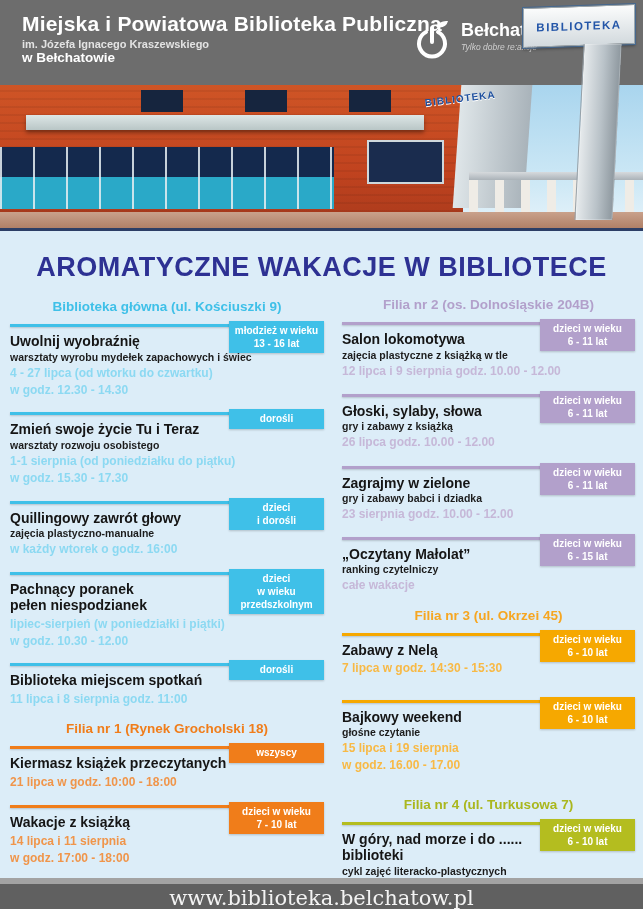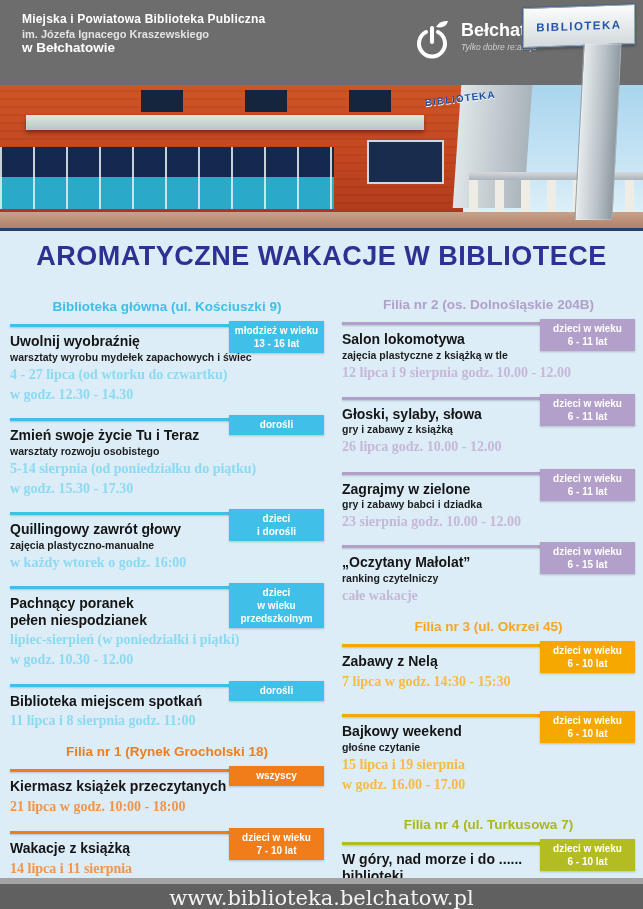--- a/index.html
+++ b/index.html
@@ -3,21 +3,21 @@
 <meta charset="utf-8">
 <style>
   * { margin:0; padding:0; box-sizing:border-box; }
   body {
     width:643px; height:909px; position:relative; overflow:hidden;
     font-family:"Liberation Sans", sans-serif; background:#dcedf8;
   }
 
   
   .header { height:85px; background:#6d6d6d; position:relative; padding:12px 0 0 22px; }
-  .h-title { color:#fff; font-weight:bold; font-size:12px; letter-spacing:.2px; }
+  .h-title { color:#fff; font-weight:bold; font-size:21px; letter-spacing:.2px; }
   .h-sub   { color:#e3e3e3; font-weight:bold; font-size:11px; margin-top:2px; }
   .h-city  { color:#fff; font-weight:bold; font-size:13.5px; margin-top:0; }
 
   .logo { position:absolute; left:412px; top:20px; display:flex; align-items:flex-start; }
   .logo-txt { margin-left:9px; }
   .logo-name { color:#fff; font-weight:bold; font-size:18px; }
   .logo-tag  { color:#cfcfcf; font-style:italic; font-size:8.5px; margin-top:1px; }
 
   
   .totem { position:absolute; top:6px; right:4px; width:118px; z-index:6; }
@@ -80,42 +80,42 @@
   .ph-colonnade { position:absolute; right:0; bottom:16px; width:27%; height:40px; }
   .ph-beam { height:8px; background:linear-gradient(180deg,#d6dadd,#aab2b8); }
   .ph-pillars { height:32px;
     background:repeating-linear-gradient(90deg,#efece6 0 9px, rgba(0,0,0,0) 9px 26px); }
   .ph-ground { position:absolute; bottom:0; width:100%; height:16px;
     background:linear-gradient(180deg,#c9a18b,#b08067); }
 
   
   .poster { position:relative; height:647px; background:#dcedf8;
     border-top:3px solid #2c3e66; }
-  .poster-title { text-align:center; padding-top:10px; color:#2d3193;
+  .poster-title { text-align:center; padding-top:21px; color:#2d3193;
     font-size:27px; font-weight:bold; letter-spacing:.5px; }
 
   .col { position:absolute; }
   .col-left  { left:10px;  top:68px; width:314px; }
   .col-right { left:342px; top:66px; width:293px; }
 
   .sec-h { text-align:center; font-weight:bold; font-size:13.5px; margin-bottom:10px; }
 
   .item { position:relative; padding-top:9px; margin-bottom:13px; }
   .rule { position:absolute; top:0; left:0; right:92px; height:3px;
     box-shadow:0 1px 2px rgba(0,0,0,.18); }
   .badge { position:absolute; top:-3px; right:0; width:95px; min-height:20px;
     color:#fff; font-weight:bold; font-size:10px; line-height:1.3;
     text-align:center; white-space:pre-line; padding:3px 2px;
     box-shadow:0 1px 2px rgba(0,0,0,.2); }
   .item-title { font-size:14px; font-weight:bold; color:#151515;
     line-height:1.18; white-space:pre; }
   .item-sub { font-size:10.5px; font-weight:bold; color:#1c1c1c;
     margin-top:1px; white-space:pre; }
-  .item-dates { font-size:14px; font-weight:bold; line-height:1.45;
-    margin-top:2px; white-space:pre;font-family:Liberation Serif, serif; }
+  .item-dates { font-size:12px; font-weight:bold; line-height:1.45;
+    margin-top:2px; white-space:pre; }
 
   
   .cyan   .rule, .cyan   .badge { background:#3fc0e8; }
   .orange .rule, .orange .badge { background:#f07d1a; }
   .purple .rule, .purple .badge { background:#b2a0cb; }
   .amber  .rule, .amber  .badge { background:#f6a800; }
   .olive  .rule, .olive  .badge { background:#b4bd1f; }
   .sec-h.cyan   { color:#3fc0e8; }
   .sec-h.orange { color:#f07d1a; }
   .sec-h.purple { color:#b2a0cb; }
@@ -196,21 +196,21 @@
       <div class="item-sub">warsztaty wyrobu mydełek zapachowych i świec</div>
       <div class="item-dates">4 - 27 lipca (od wtorku do czwartku)
 w godz. 12.30 - 14.30</div>
     </div>
 
     <div class="item cyan">
       <div class="rule"></div>
       <div class="badge">dorośli</div>
       <div class="item-title">Zmień swoje życie Tu i Teraz</div>
       <div class="item-sub">warsztaty rozwoju osobistego</div>
-      <div class="item-dates">5-14 sierpnia (od poniedziałku do piątku)
+      <div class="item-dates">1-1 sierpnia (od poniedziałku do piątku)
 w godz. 15.30 - 17.30</div>
     </div>
 
     <div class="item cyan">
       <div class="rule"></div>
       <div class="badge">dzieci
 i dorośli</div>
       <div class="item-title">Quillingowy zawrót głowy</div>
       <div class="item-sub">zajęcia plastyczno-manualne</div>
       <div class="item-dates">w każdy wtorek o godz. 16:00</div>

